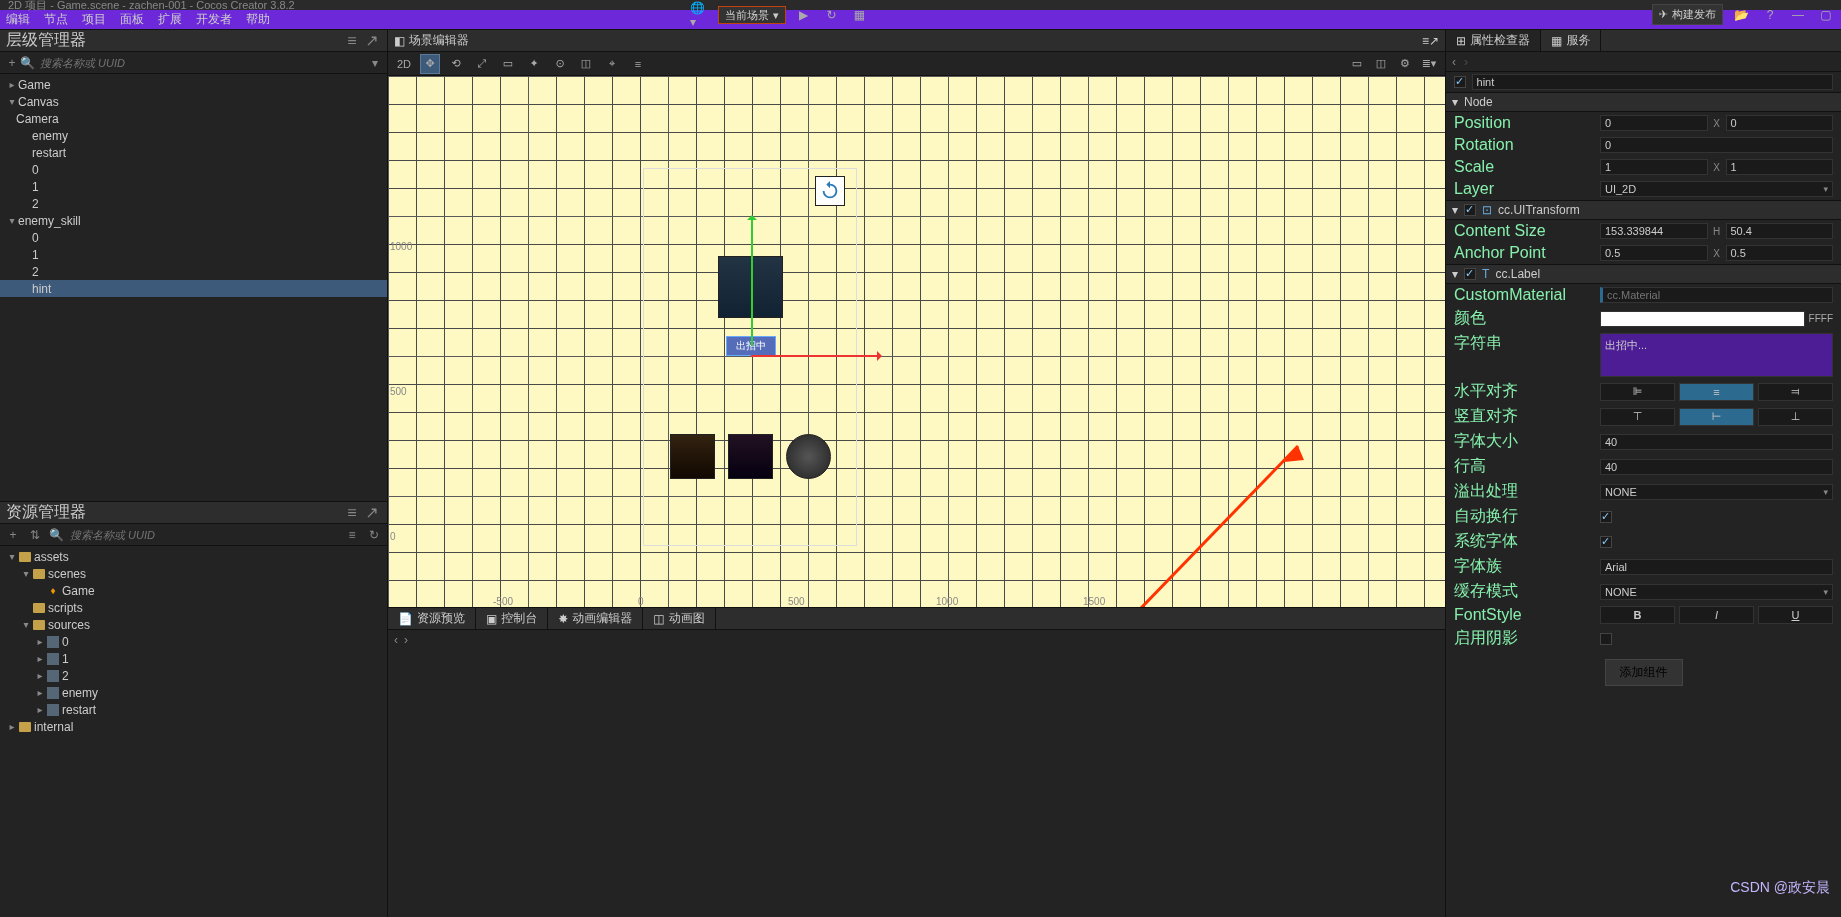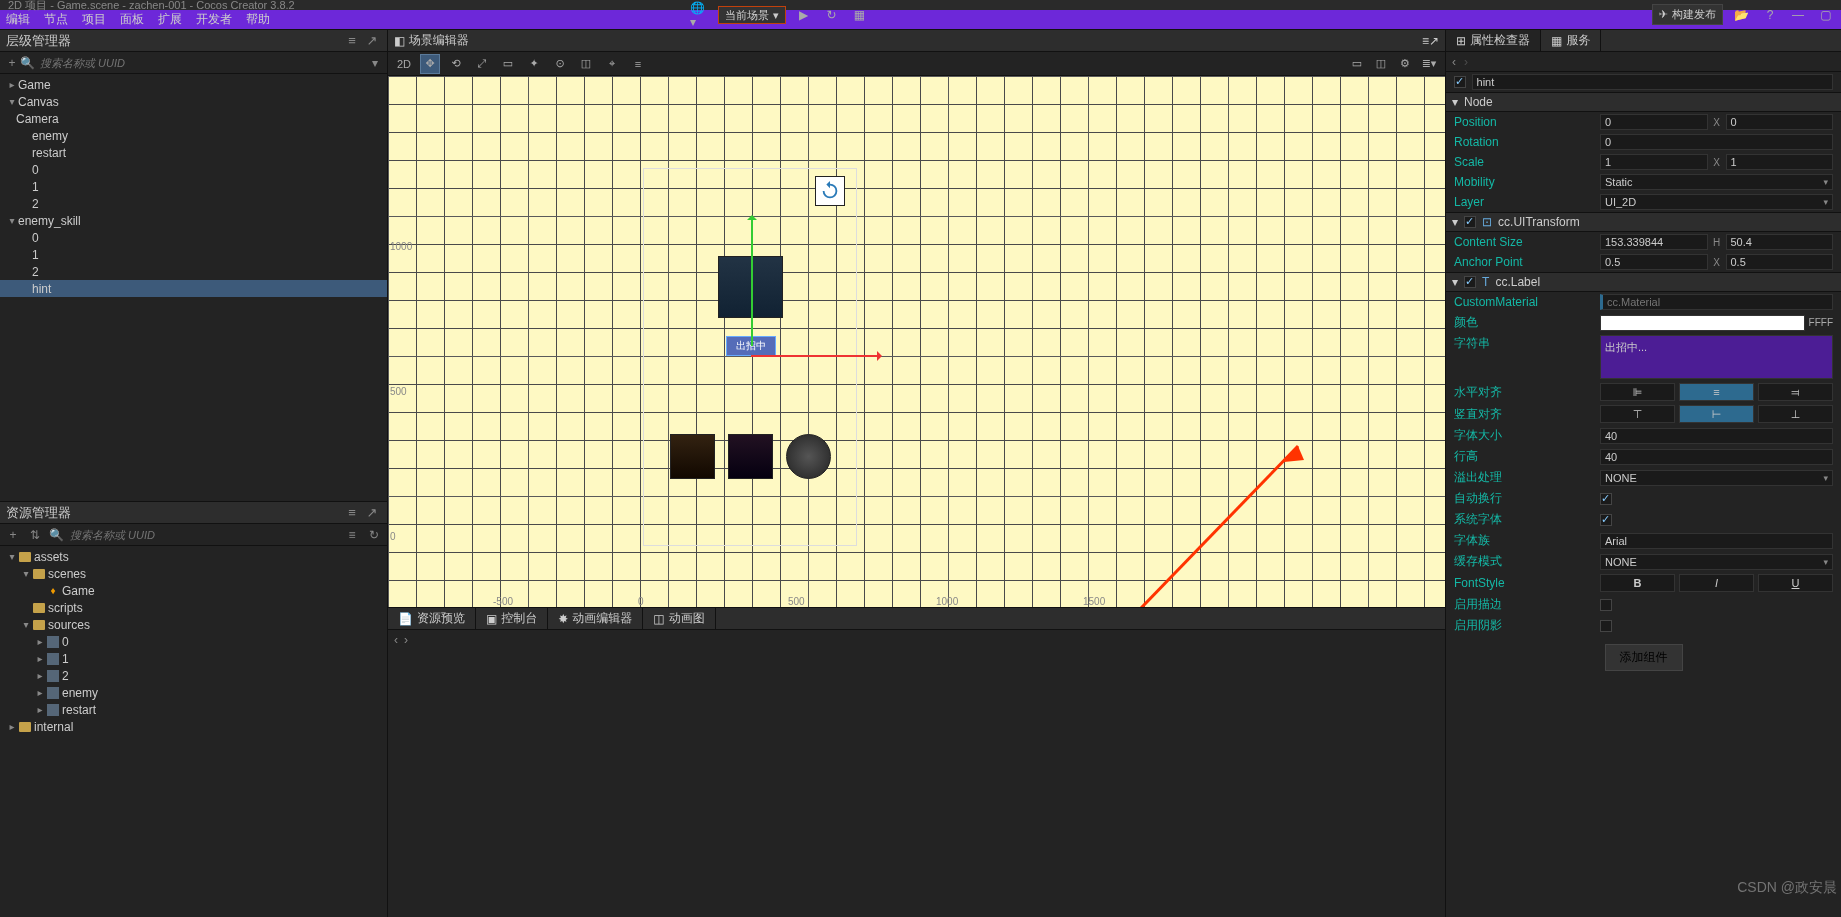--- a/index.html
+++ b/index.html
@@ -9,21 +9,21 @@
 .menubar .mi { margin-right:14px; color:#ccc; cursor:pointer; font-size:12px; }
 .toolbar-top { position:absolute; left:690px; top:4px; height:22px; display:flex; align-items:center; gap:8px; }
 .toolbar-top .dropdown { background:#333; border:1px solid #c2410c; padding:1px 6px; display:flex; align-items:center; gap:4px; font-size:11px; height:18px; }
 .toolbar-top .tbtn { width:20px; height:18px; display:flex; align-items:center; justify-content:center; color:#aaa; cursor:pointer; }
 .right-top-btns { position:absolute; right:6px; top:4px; display:flex; align-items:center; gap:10px; }
 .right-top-btns .tbtn { padding:2px 6px; background:#333; border:1px solid #444; display:flex; align-items:center; gap:4px; font-size:11px; color:#ccc; cursor:pointer; }
 .right-top-btns .icn { width:18px; height:18px; display:flex; align-items:center; justify-content:center; color:#aaa; cursor:pointer; }
 .main { position:absolute; top:30px; left:0; right:0; bottom:0; display:flex; }
 
 .col-left { width:388px; display:flex; flex-direction:column; background:#232323; border-right:1px solid #111; }
-.panel-hdr { height:22px; background:#2d2d2d; display:flex; align-items:center; padding:0 6px; font-size:13px; color:#ccc; border-bottom:1px solid #111;justify-content:center; }
+.panel-hdr { height:22px; background:#2d2d2d; display:flex; align-items:center; padding:0 6px; font-size:16px; color:#ccc; border-bottom:1px solid #111;justify-content:center; }
 .panel-hdr .psp { flex:1; }
 .panel-hdr .pbtn { width:18px; height:18px; display:flex; align-items:center; justify-content:center; color:#888; cursor:pointer; margin-left:2px; }
 .search { height:22px; display:flex; align-items:center; padding:0 4px; background:#232323; border-bottom:1px solid #111; }
 .search input { flex:1; background:transparent; border:none; outline:none; color:#888; font-size:11px; padding:0 4px; font-style:italic; }
 .search .sicn { width:16px; height:16px; color:#888; display:flex; align-items:center; justify-content:center; }
 .tree { flex:1; overflow:auto; padding:2px 0; }
 .tree-row { height:17px; display:flex; align-items:center; padding:0 4px; cursor:pointer; color:#ccc; font-size:12px; }
 .tree-row.sel { background:#3d5a7a; }
 .tree-row .tw { width:12px; display:inline-block; text-align:center; color:#888; font-size:10px; }
 .tree-row .ic { width:14px; height:14px; margin-right:2px; display:inline-flex; align-items:center; justify-content:center; font-size:10px; }
@@ -62,37 +62,37 @@
 .bottom-body { flex:1; position:relative; }
 .bottom-nav { height:20px; display:flex; align-items:center; padding:0 6px; gap:6px; color:#888; }
 
 .col-right { width:396px; background:#232323; border-left:1px solid #111; display:flex; flex-direction:column; overflow:hidden; }
 .insp-tabs { height:22px; display:flex; background:#2d2d2d; border-bottom:1px solid #111; }
 .insp-tabs .it { padding:0 10px; display:flex; align-items:center; gap:4px; cursor:pointer; border-right:1px solid #111; }
 .insp-tabs .it.active { background:#232323; }
 .insp-nav { height:20px; display:flex; align-items:center; padding:0 6px; gap:8px; color:#888; border-bottom:1px solid #111; }
 .insp-body { flex:1; overflow:auto; }
 .insp-row { display:flex; align-items:center; padding:2px 8px; min-height:20px; gap:6px; }
-.insp-row .lbl { width:140px; color:#14b8a6; font-size:12px; }
+.insp-row .lbl { width:140px; color:#86efac; font-size:16px; }
 .insp-row .fld { flex:1; display:flex; gap:4px; align-items:center; }
 .insp-row input[type=text] { background:#1a1a1a; border:1px solid #333; color:#ccc; padding:1px 4px; font-size:11px; width:100%; }
 .insp-row .num { flex:1; background:#1a1a1a; border:1px solid #333; padding:1px 4px; font-size:11px; color:#ccc; }
 .insp-row .ax { width:10px; text-align:center; color:#888; font-size:10px; }
 .section-hdr { background:#2d2d2d; display:flex; align-items:center; padding:2px 6px; gap:6px; cursor:pointer; border-top:1px solid #111; border-bottom:1px solid #111; }
 .chk { width:12px; height:12px; background:#1a1a1a; border:1px solid #444; display:inline-block; position:relative; }
 .chk.on::after { content:"✓"; position:absolute; top:-2px; left:0; font-size:11px; color:#8cf; }
 .color-swatch { flex:1; height:16px; background:#fff; border:1px solid #333; }
 .seg { display:flex; flex:1; }
 .seg .sb { flex:1; height:18px; background:#1a1a1a; border:1px solid #333; display:flex; align-items:center; justify-content:center; cursor:pointer; font-size:11px; }
 .seg .sb.on { background:#2d6a8f; }
 .dropdown2 { flex:1; background:#1a1a1a; border:1px solid #333; padding:1px 4px; font-size:11px; display:flex; align-items:center; }
 .dropdown2::after { content:"▾"; margin-left:auto; color:#888; font-size:9px; }
 .textarea { width:100%; background:#4c1d95; border:1px solid #333; color:#ccc; padding:4px; font-size:11px; resize:none; height:44px; }
 .add-comp { margin:8px auto; padding:4px 14px; background:#333; border:1px solid #444; cursor:pointer; font-size:12px; }
-.watermark { position:absolute; right:4px; bottom:20px; color:#737373; font-size:14px; }
+.watermark { position:absolute; right:11px; bottom:20px; color:#c4b5fd; font-size:14px; }
 .folder-ic { width:12px; height:10px; background:#c5a24a; display:inline-block; border-radius:1px; }
 .fire-ic { color:#e90; font-size:11px; }
 .img-ic { width:12px; height:12px; background:#567; display:inline-block; }
 </style>
 </head>
 <body>
 
 <div class="titlebar">2D 项目 - Game.scene - zachen-001 - Cocos Creator 3.8.2</div>
 <div class="menubar">
   <span class="mi">编辑</span>
@@ -403,26 +403,20 @@
         </div>
       <div class="insp-row">
           <span class="lbl">Scale</span>
           <div class="fld">
             <span class="num">1</span>
             <span class="ax">X</span>
             <span class="num">1</span>
           </div>
         </div>
       <div class="insp-row">
-          <span class="lbl">Mobility</span>
-          <div class="fld">
-            <span class="dropdown2">Static</span>
-          </div>
-        </div>
-      <div class="insp-row">
           <span class="lbl">Layer</span>
           <div class="fld">
             <span class="dropdown2">UI_2D</span>
           </div>
         </div>
 
       <div class="section-hdr">
         <span>▾</span>
         <span class="chk on"></span>
         <span style="color:#6ad;">⊡</span>
@@ -530,26 +524,20 @@
         </div>
       <div class="insp-row">
           <span class="lbl">FontStyle</span>
           <div class="fld seg">
             <span class="sb" style="font-weight:bold;">B</span>
             <span class="sb" style="font-style:italic;">I</span>
             <span class="sb" style="text-decoration:underline;">U</span>
           </div>
         </div>
       <div class="insp-row">
-          <span class="lbl">启用描边</span>
-          <div class="fld">
-            <span class="chk"></span>
-          </div>
-        </div>
-      <div class="insp-row">
           <span class="lbl">启用阴影</span>
           <div class="fld">
             <span class="chk"></span>
           </div>
         </div>
 
       <div style="display:flex;justify-content:center;">
           <button class="add-comp">添加组件</button>
         </div>
     </div>

